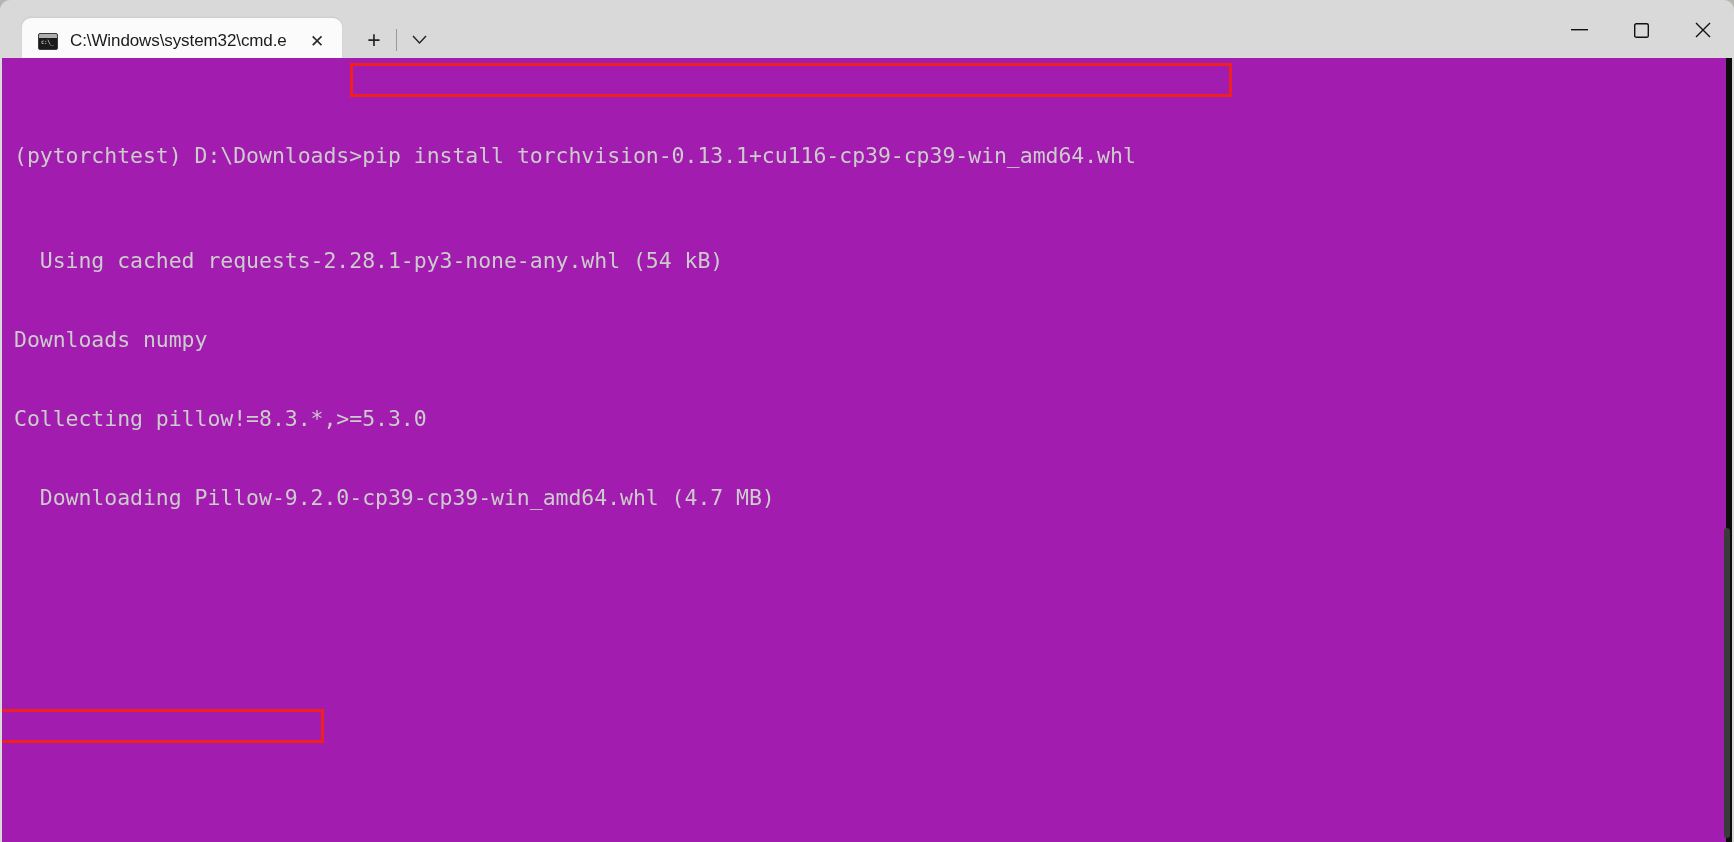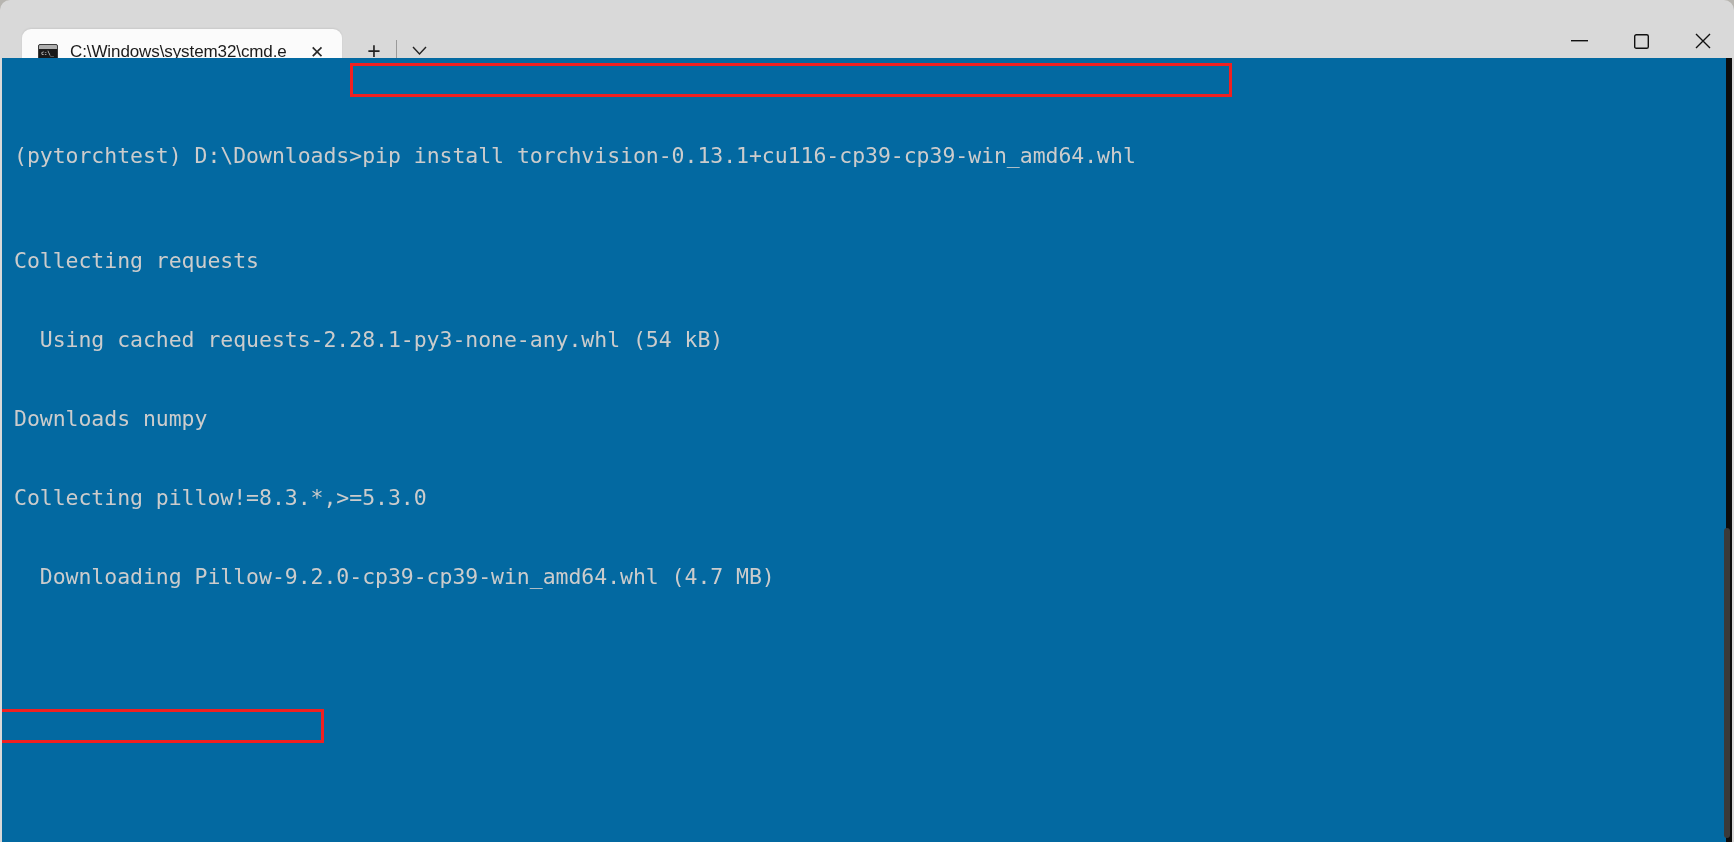--- a/index.html
+++ b/index.html
@@ -16,21 +16,21 @@
     left: 0; top: 0;
     width: 1734px; height: 842px;
     background: #d9d9d9;
     border-radius: 10px 10px 0 0;
     overflow: hidden;
   }
 
   
   #titlebar {
     position: absolute;
-    left: 0; top: 17px;
+    left: 0; top: 6px;
     width: 1734px; height: 58px;
     background: #d9d9d9;
     display: flex;
     align-items: flex-end;
   }
 
   #tabstrip {
     display: flex;
     align-items: flex-end;
     height: 58px;
@@ -135,21 +135,21 @@
     width: 62px; height: 48px;
     display: flex; align-items: center; justify-content: center;
     color: #111;
   }
 
   
   #terminal {
     position: absolute;
     left: 2px; top: 58px;
     width: 1730px; height: 784px;
-    background: #0369a1;
+    background: #a21caf;
     overflow: hidden;
     padding: 6px 0 0 12px;
   }
 
   #screen {
     position: relative;
     font-family: "DejaVu Sans Mono", monospace;
     font-size: 21.5px;
     line-height: 26.3px;
     color: #ccc;
@@ -227,21 +227,20 @@
       </div>
     </div>
 
   </div>
 
   <div id="terminal">
     <div id="screen">
 
       <div class="line"><span class="c-white">(pytorchtest) D:\Downloads&gt;</span><span class="c-white">pip install torchvision-0.13.1+cu116-cp39-cp39-win_amd64.whl</span></div>
 
-      <div class="line"><span class="c-white">Collecting requests</span></div>
       <div class="line"><span class="c-white">  Using cached requests-2.28.1-py3-none-any.whl (54 kB)</span></div>
       <div class="line"><span class="c-white">Downloads numpy</span></div>
       <div class="line"><span class="c-white">Collecting pillow!=8.3.*,&gt;=5.3.0</span></div>
       <div class="line"><span class="c-white">  Downloading Pillow-9.2.0-cp39-cp39-win_amd64.whl (4.7 MB)</span></div>
 
       <div class="line" style="position:relative;">
         <span style="display:inline-block;width:110px;"></span><span style="display:inline-block;width:12px;"></span>
       </div>
 
       

